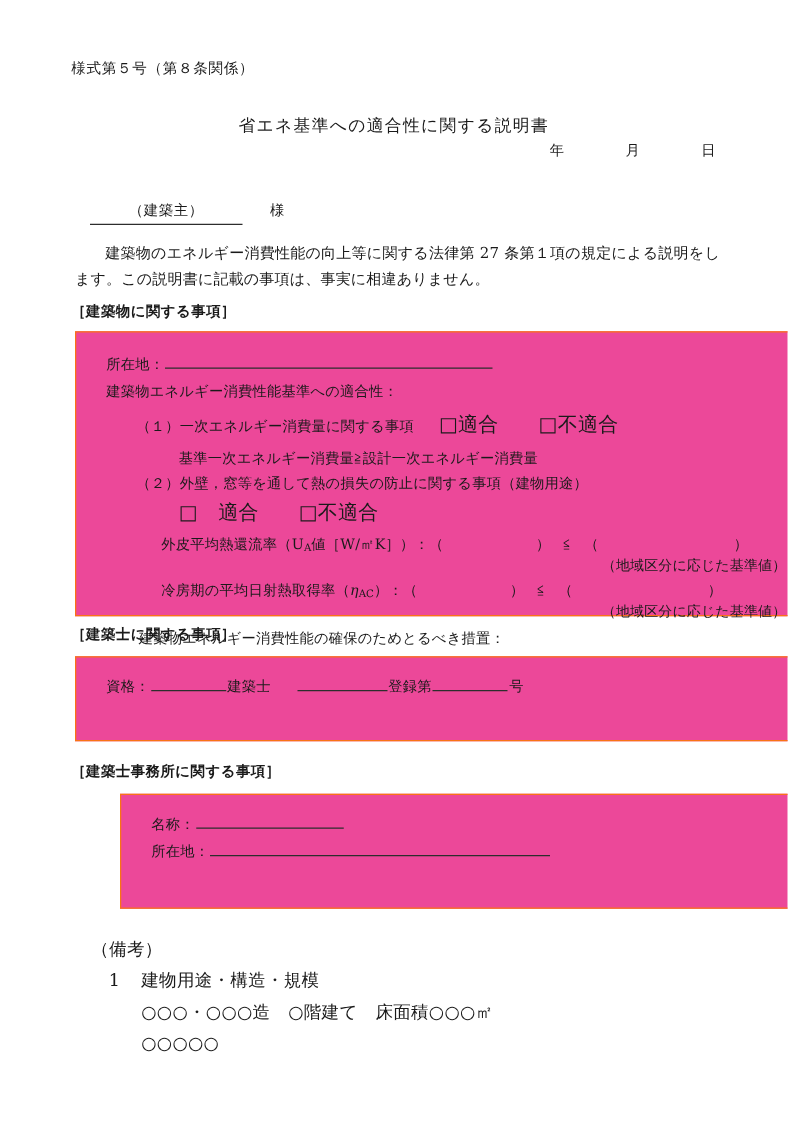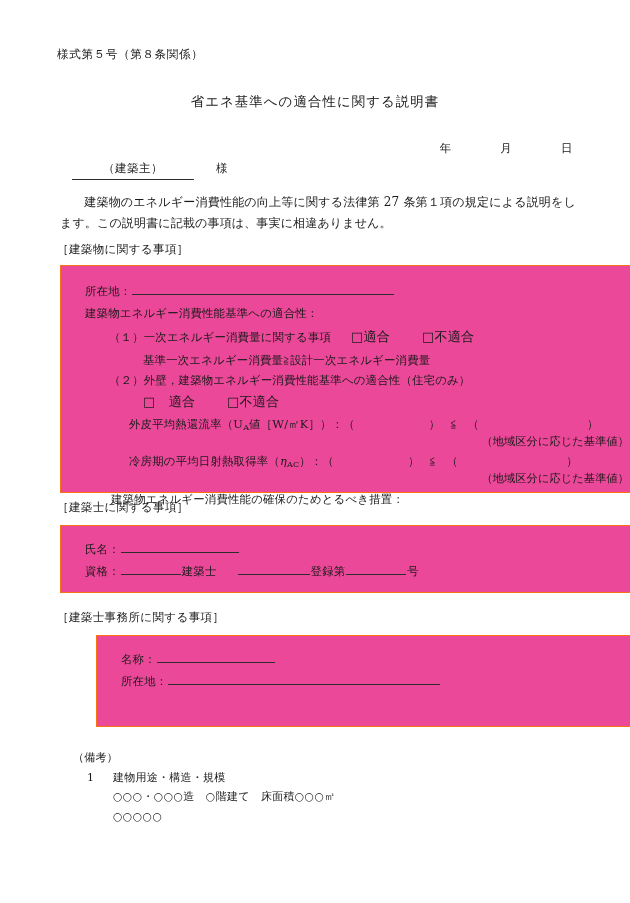--- a/index.html
+++ b/index.html
@@ -44,21 +44,21 @@
     font-size: 13.4px;
     letter-spacing: 1.1px;
     white-space: nowrap;
   }
 
   
   .date-line {
     position: absolute;
     left: 0;
     right: 44px;
-    top: 140px;
+    top: 112px;
     text-align: right;
     font-size: 11.4px;
     white-space: nowrap;
   }
   .date-line .seg { display: inline-block; }
   .date-line .gap-a { display: inline-block; width: 42px; }
   .date-line .gap-b { display: inline-block; width: 42px; }
   .date-line .tail  { display: inline-block; width: 10px; }
 
   
@@ -96,20 +96,21 @@
     text-align: justify;
   }
 
   
   .section-label {
     position: absolute;
     left: 57px;
     font-size: 11.5px;
     letter-spacing: 0.4px;
     white-space: nowrap;
+    font-weight: bold;
   }
   #lbl-building { top: 241px; }
   #lbl-architect { top: 499px; }
   #lbl-office { top: 609px; }
 
   
   .box {
     position: absolute;
     left: 60px;
     width: 588px;
@@ -153,21 +154,21 @@
   .ind3 { padding-left: 70px; }
   .ind4 { padding-left: 44px; }
   .ind5 { padding-left: 26px; }
 
   .sp-s  { display: inline-block; width: 10px; }
   .sp-m  { display: inline-block; width: 20px; }
   .sp-l  { display: inline-block; width: 32px; }
   .paren-gap-md { display: inline-block; width: 74px; }
   .paren-gap-xl { display: inline-block; width: 108px; }
 
-  .chk { font-size: 13px; }
+  .chk { font-size: 16px; }
 
   .note-right {
     display: block;
     text-align: right;
     padding-right: 2px;
     font-size: 11.2px;
     line-height: 1.5;
     letter-spacing: 0.1px;
   }
 
@@ -176,21 +177,21 @@
     vertical-align: -0.22em;
     letter-spacing: 0;
   }
   .ital { font-style: italic; }
 
   
   .remarks {
     position: absolute;
     left: 73px;
     top: 748px;
-    font-size: 11px;
+    font-size: 14px;
     line-height: 1.78;
     letter-spacing: 0.25px;
     white-space: nowrap;
   }
   .remarks .r-head { padding-left: 0; }
   .remarks .r-num  { padding-left: 14px; }
   .remarks .r-num .num { display: inline-block; width: 26px; }
   .remarks .r-val  { padding-left: 40px; }
 </style>
 </head>
@@ -233,21 +234,21 @@
       <div class="row ind1">
         <span>（１）</span><span>一次エネルギー消費量に関する事項</span><span class="sp-m"></span><span class="chk">□適合</span><span class="sp-l"></span><span class="chk">□不適合</span>
       </div>
 
       <div class="row ind2 tight">
         <span>基準一次エネルギー消費量≧設計一次エネルギー消費量</span>
       </div>
 
 
       <div class="row ind1 tight">
-        <span>（２）</span><span>外壁，建築物エネルギー消費性能基準への適合性（住宅のみ）</span>
+        <span>（２）</span><span>外壁，窓等を通して熱の損失の防止に関する事項（建物用途）</span>
       </div>
 
       <div class="row ind2 tight">
         <span class="chk">□　適合</span><span class="sp-l"></span><span class="chk">□不適合</span>
       </div>
 
       <div class="row ind4 tight">
         <span>外皮平均熱還流率（U</span><sub class="sm">A</sub><span>値［W/㎡K］）：（</span><span class="paren-gap-md"></span><span>）</span><span class="sp-s"></span><span>≦</span><span class="sp-s"></span><span>（</span><span class="paren-gap-xl"></span><span>）</span>
       </div>
 
@@ -268,23 +269,20 @@
       </div>
 
     </div>
   </div>
 
   <div class="section-label" id="lbl-architect">［建築士に関する事項］</div>
 
   <div class="box" id="box-architect">
     <div class="box-inner">
       <div class="row">
-        <span>氏名：</span><span class="blank b-name"></span>
-      </div>
-      <div class="row">
         <span>資格：</span><span class="blank b-sm"></span><span>建築士</span><span class="sp-m"></span><span class="blank b-md"></span><span>登録第</span><span class="blank b-sm"></span><span>号</span>
       </div>
     </div>
   </div>
 
   <div class="section-label" id="lbl-office">［建築士事務所に関する事項］</div>
 
   <div class="box" id="box-office">
     <div class="box-inner">
       <div class="row">

